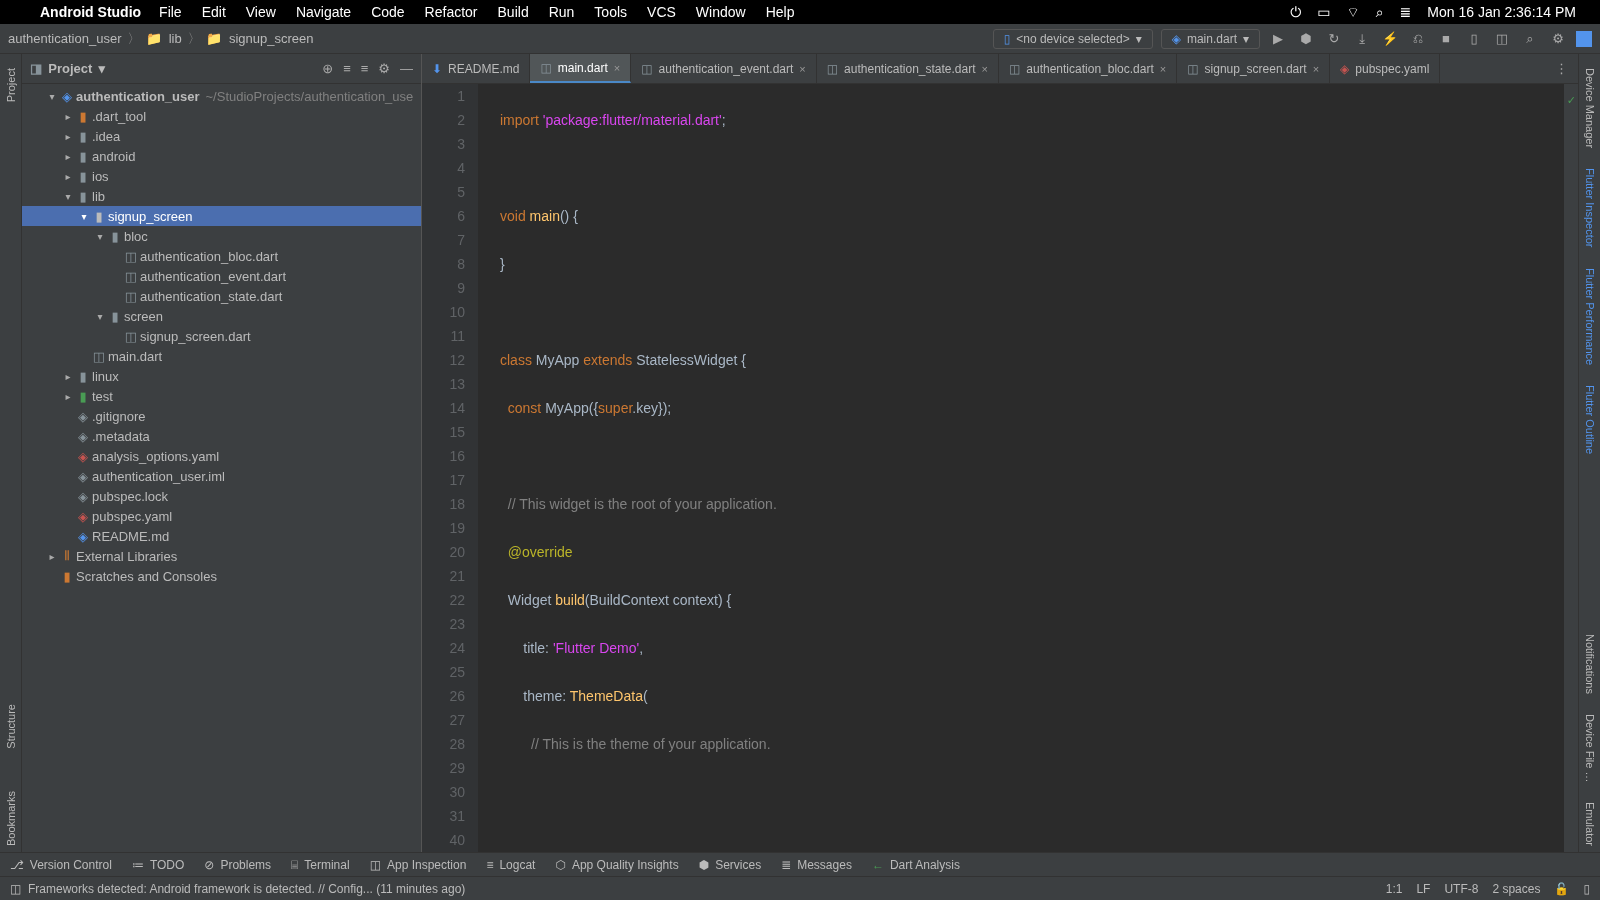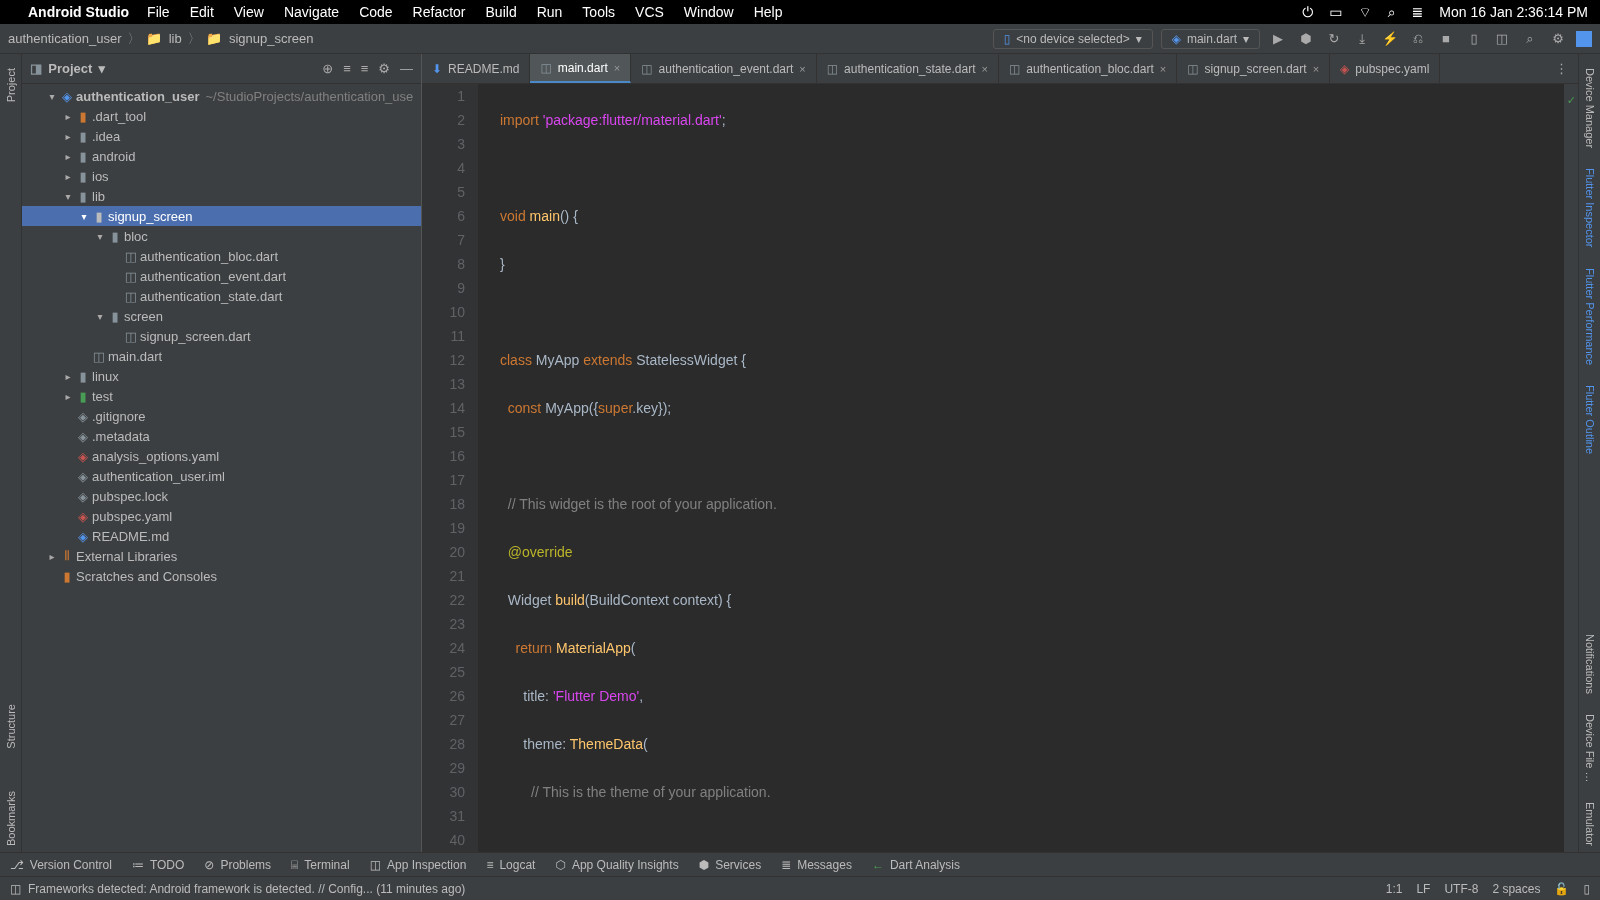--- a/index.html
+++ b/index.html
@@ -1,19 +1,19 @@
 <!DOCTYPE html>
 <html><head>
 <meta charset="utf-8">
 <style>
 * { margin: 0; padding: 0; box-sizing: border-box; font-family: -apple-system, "Helvetica Neue", Arial, sans-serif; }
 body { background: #2b2b2b; color: #bbb; font-size: 13px; overflow: hidden; width: 1600px; height: 900px; }
 
 
-.mac-menubar { background: #000; height: 24px; display: flex; align-items: center; padding: 0 12px; color: #fff; font-size: 14px; }
+.mac-menubar { background: #000; height: 24px; display: flex; align-items: center; padding: 0 24px; color: #fff; font-size: 14px; }
 .mac-menubar .apple { margin-right: 16px; }
 .mac-menubar .app-name { font-weight: 600; margin-right: 18px; }
 .mac-menubar .menu-item { margin-right: 20px; cursor: default; }
 .mac-menubar .right { margin-left: auto; display: flex; align-items: center; gap: 16px; }
 .mac-menubar .right .clock { font-weight: 400; }
 
 
 .toolbar { background: #3c3f41; height: 30px; display: flex; align-items: center; padding: 0 8px; border-bottom: 1px solid #323232; }
 .toolbar .crumbs { display: flex; align-items: center; gap: 6px; color: #bbb; }
 .toolbar .crumbs .sep { color: #888; }
@@ -384,21 +384,20 @@
 <div class="line"></div>
 <div class="line"><span class="kw">void </span><span class="fn">main</span><span>() {</span></div>
 <div class="line"><span>}</span></div>
 <div class="line"></div>
 <div class="line"><span class="kw">class </span><span>MyApp </span><span class="kw">extends </span><span>StatelessWidget {</span></div>
 <div class="line"><span class="kw">  const </span><span>MyApp</span><span>({</span><span class="kw">super</span><span>.key});</span></div>
 <div class="line"></div>
 <div class="line"><span class="cmnt">  // This widget is the root of your application.</span></div>
 <div class="line"><span class="ann">  @override</span></div>
 <div class="line"><span>  Widget </span><span class="fn">build</span><span>(BuildContext context) {</span></div>
-<div class="line"><span class="kw">    return </span><span class="fn">MaterialApp</span><span>(</span></div>
 <div class="line"><span>      title: </span><span class="str">'Flutter Demo'</span><span>,</span></div>
 <div class="line"><span>      theme: </span><span class="fn">ThemeData</span><span>(</span></div>
 <div class="line"><span class="cmnt">        // This is the theme of your application.</span></div>
 
 
 
 
 
 
 

